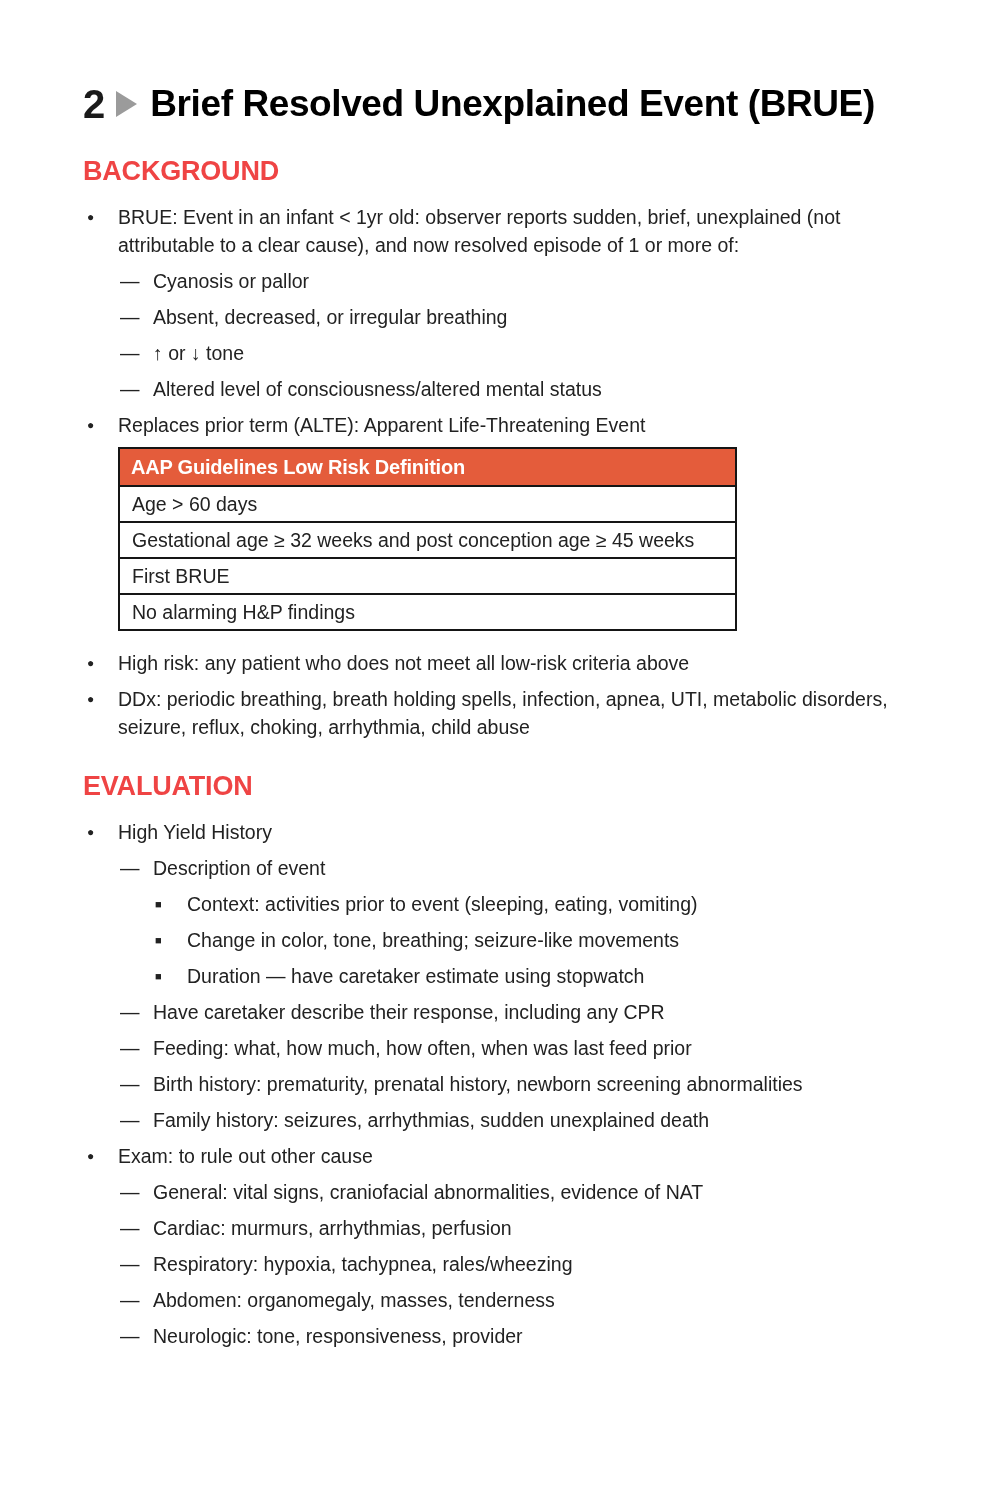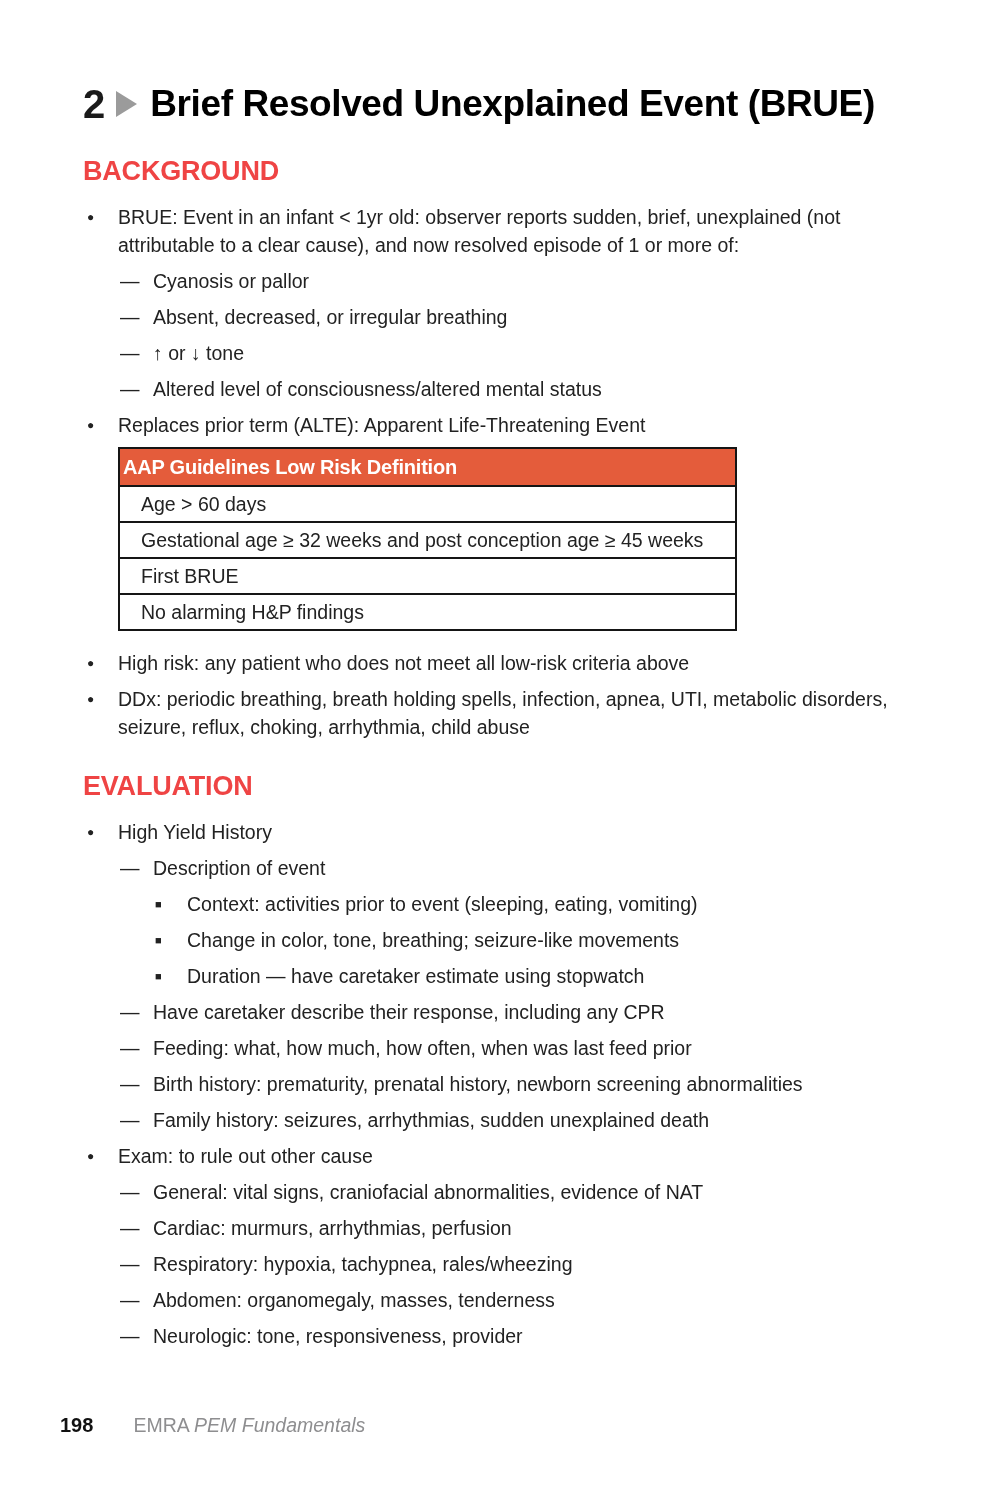--- a/index.html
+++ b/index.html
@@ -26,22 +26,22 @@
   .l2{margin-left:37px;}  .l2 .mk{width:33px;}
   .l3{margin-left:72px;}  .l3 .mk{width:32px;}
   .mk.dot{font-size:12px;line-height:28px;}
   .mk.sq{font-size:11px;line-height:28px;}
   .tx{flex:1;}
   .tx .b{font-weight:normal;}
 
   
   table.aap{margin:8px 0 18px 35px;width:619px;border-collapse:collapse;border:2px solid #151515;}
   table.aap th{background:#e45c3b;color:#ffffff;text-align:left;font-size:20px;font-weight:bold;
-               padding:3px 3px;height:30px;letter-spacing:-0.2px;}
-  table.aap td{border-top:2px solid #151515;font-size:19.5px;padding:3px 21px;height:28px;color:#222222;}
+               padding:3px 11px;height:30px;letter-spacing:-0.2px;}
+  table.aap td{border-top:2px solid #151515;font-size:19.5px;padding:3px 12px;height:28px;color:#222222;}
 
   
   .footer{position:absolute;left:60px;top:1414px;display:flex;align-items:baseline;}
   .pn{font-weight:bold;font-size:20px;color:#111111;}
   .bk{margin-left:40px;color:#8e8e90;font-size:19.5px;}
   .bk .it{font-style:italic;}
 </style>
 </head>
 <body>
 
@@ -168,20 +168,13 @@
       <span class="mk">—</span>
       <span class="tx"><span>Abdomen: organomegaly, masses, tenderness</span></span>
     </div>
     <div class="li l2">
       <span class="mk">—</span>
       <span class="tx"><span>Neurologic: tone, responsiveness, provider</span></span>
     </div>
 
   </div>
 
-  <div class="footer">
-    <span class="pn">198</span>
-    <span class="bk">
-      <span>EMRA</span>
-      <span class="it"> PEM Fundamentals</span>
-    </span>
-  </div>
 </div>
 
 </body></html>

